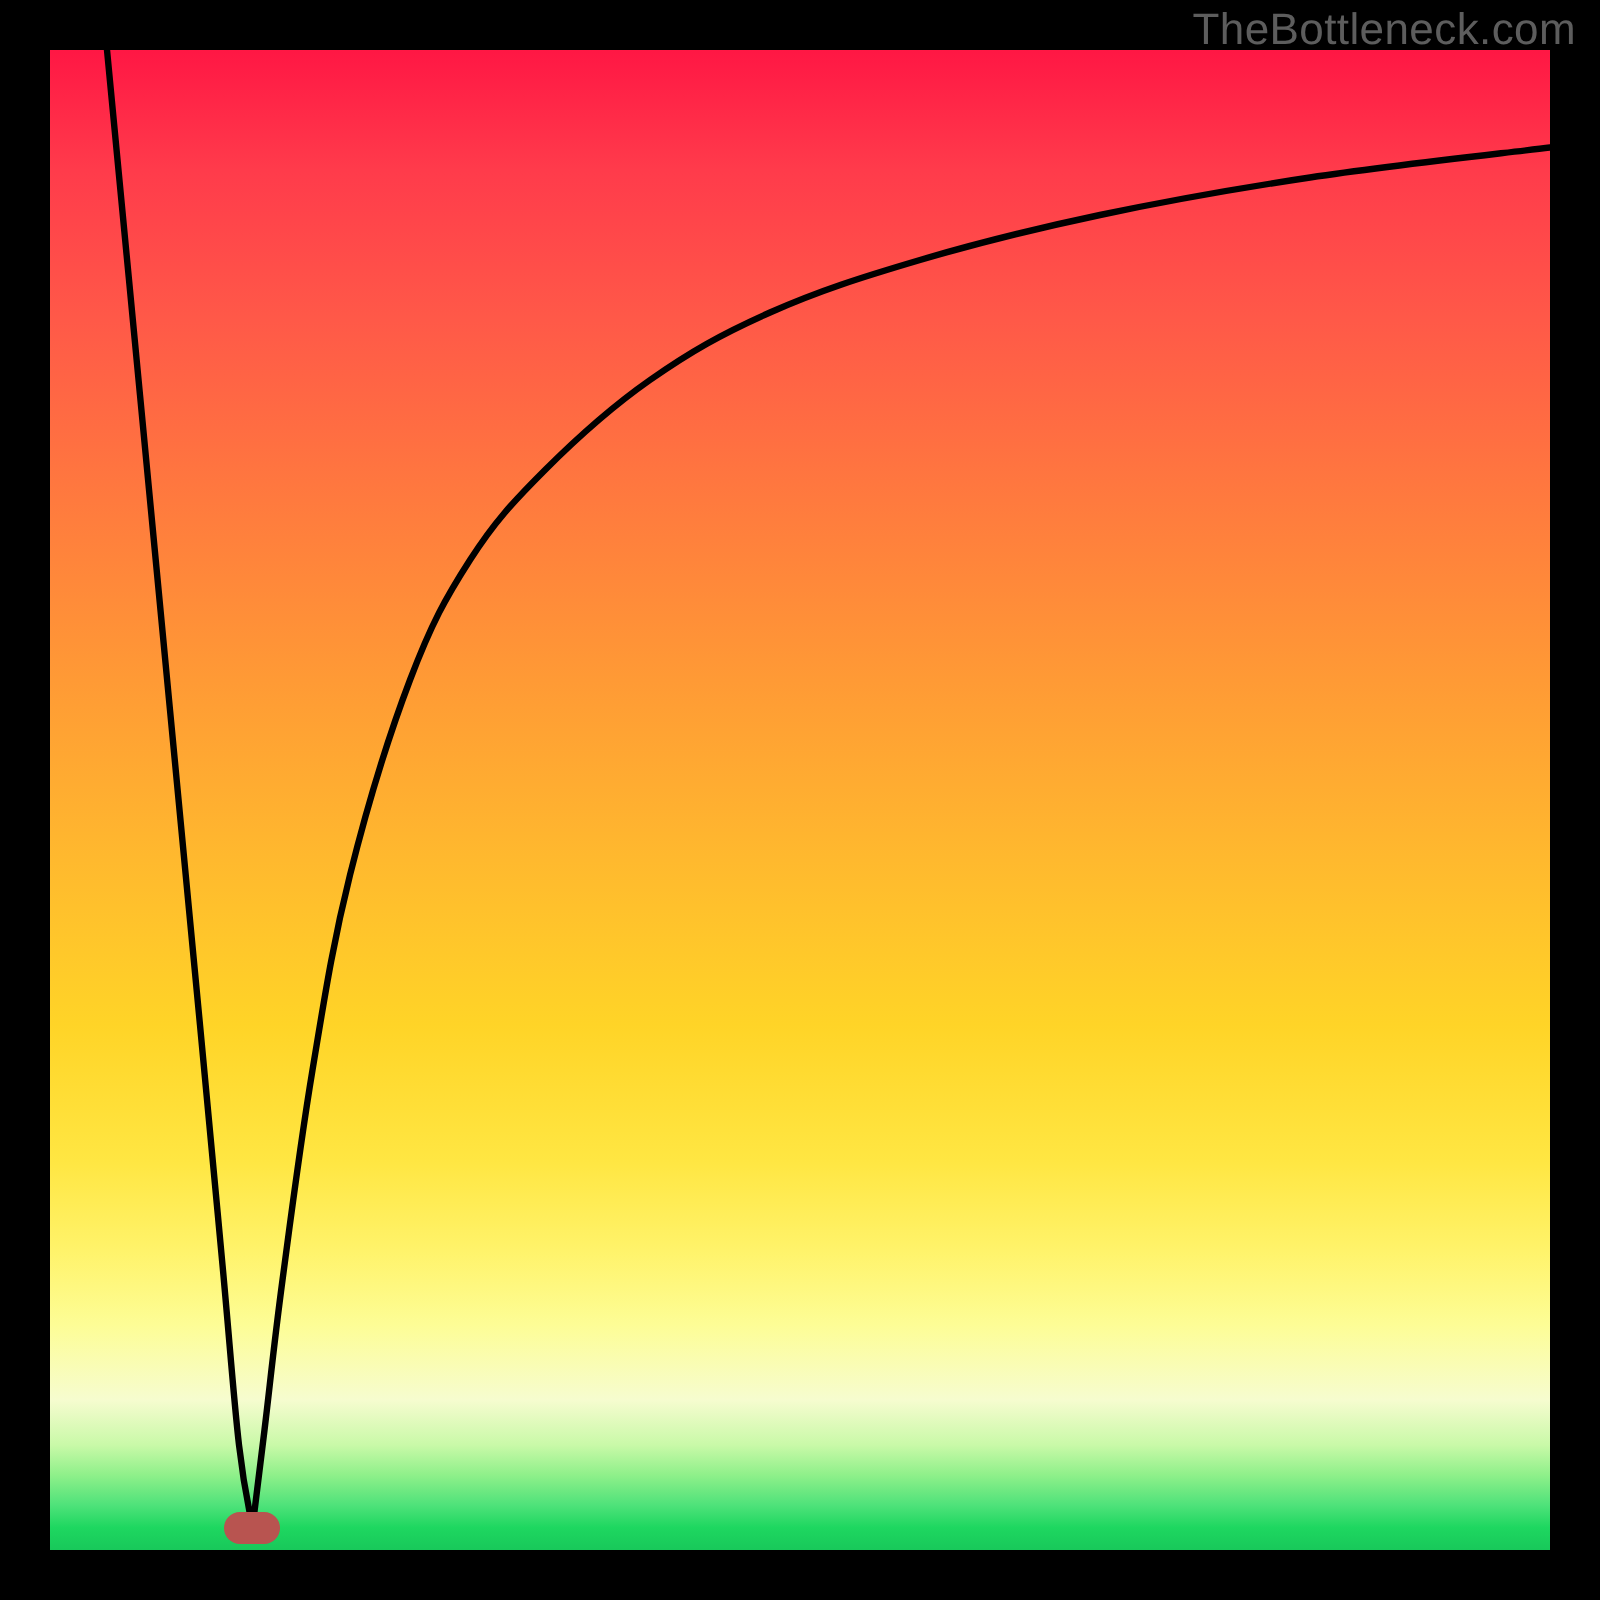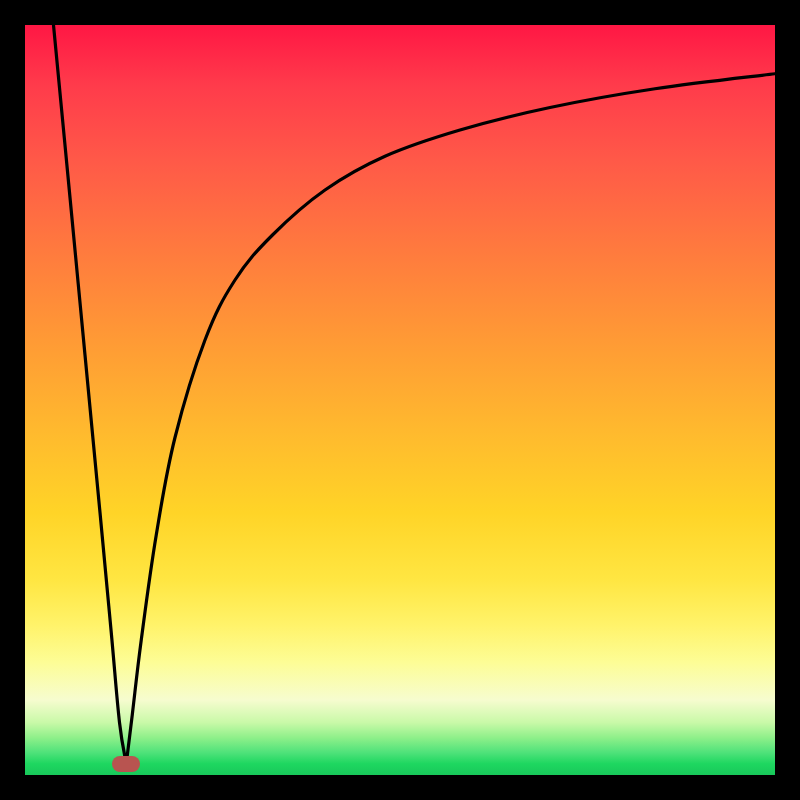--- a/index.html
+++ b/index.html
@@ -86,13 +86,14 @@
   <div class="plot">
     <div class="gradient"></div>
 
     <svg class="curve" viewBox="0 0 750 750" preserveAspectRatio="none">
       <path d="M 28.5 0 C 31.47 31.049999999999997, 39.33 113.10000000000002, 45 172.5 C 50.67 231.89999999999998, 54.6 273.29999999999995, 60 329.99999999999994 C 65.4 386.69999999999993, 70.275 437.55, 75 487.5 C 79.725 537.45, 82.74 569.7, 86.25 607.5 C 89.76 645.3, 91.8 673.875, 94.5 697.5 C 97.2 721.125, 100.035 731.325, 101.25 738.75 L 101.25 738.75 C 102.33 729.975, 104.55000000000001 712.275, 107.25000000000001 690 C 109.95000000000002 667.725, 111.93 647.4, 116.25 615 C 120.57 582.6, 125.175 546.45, 131.25 510 C 137.325 473.55, 141.225 447.59999999999997, 150 412.5 C 158.775 377.40000000000003, 169.2 343.3500000000001, 180 315.00000000000006 C 190.8 286.65000000000003, 197.85000000000002 273.90000000000003, 210.00000000000003 255 C 222.15000000000003 236.1, 231.3 226.2, 247.5 210 C 263.7 193.8, 279.75 179.175, 300 165 C 320.25 150.825, 335.7 142.05, 360 131.25 C 384.3 120.45, 405.29999999999995 113.775, 434.99999999999994 105 C 464.69999999999993 96.225, 489.9 89.925, 525 82.5 C 560.1 75.075, 589.5 69.825, 630 63.75 C 670.5 57.675, 728.4 51.45, 750 48.75"></path>
     </svg>
 
     <div class="marker" style="left: 101.25px; top: 738.75px;"></div>
   </div>
 
+  <div class="watermark">TheBottleneck.com</div>
 </div>
 
 </body></html>

